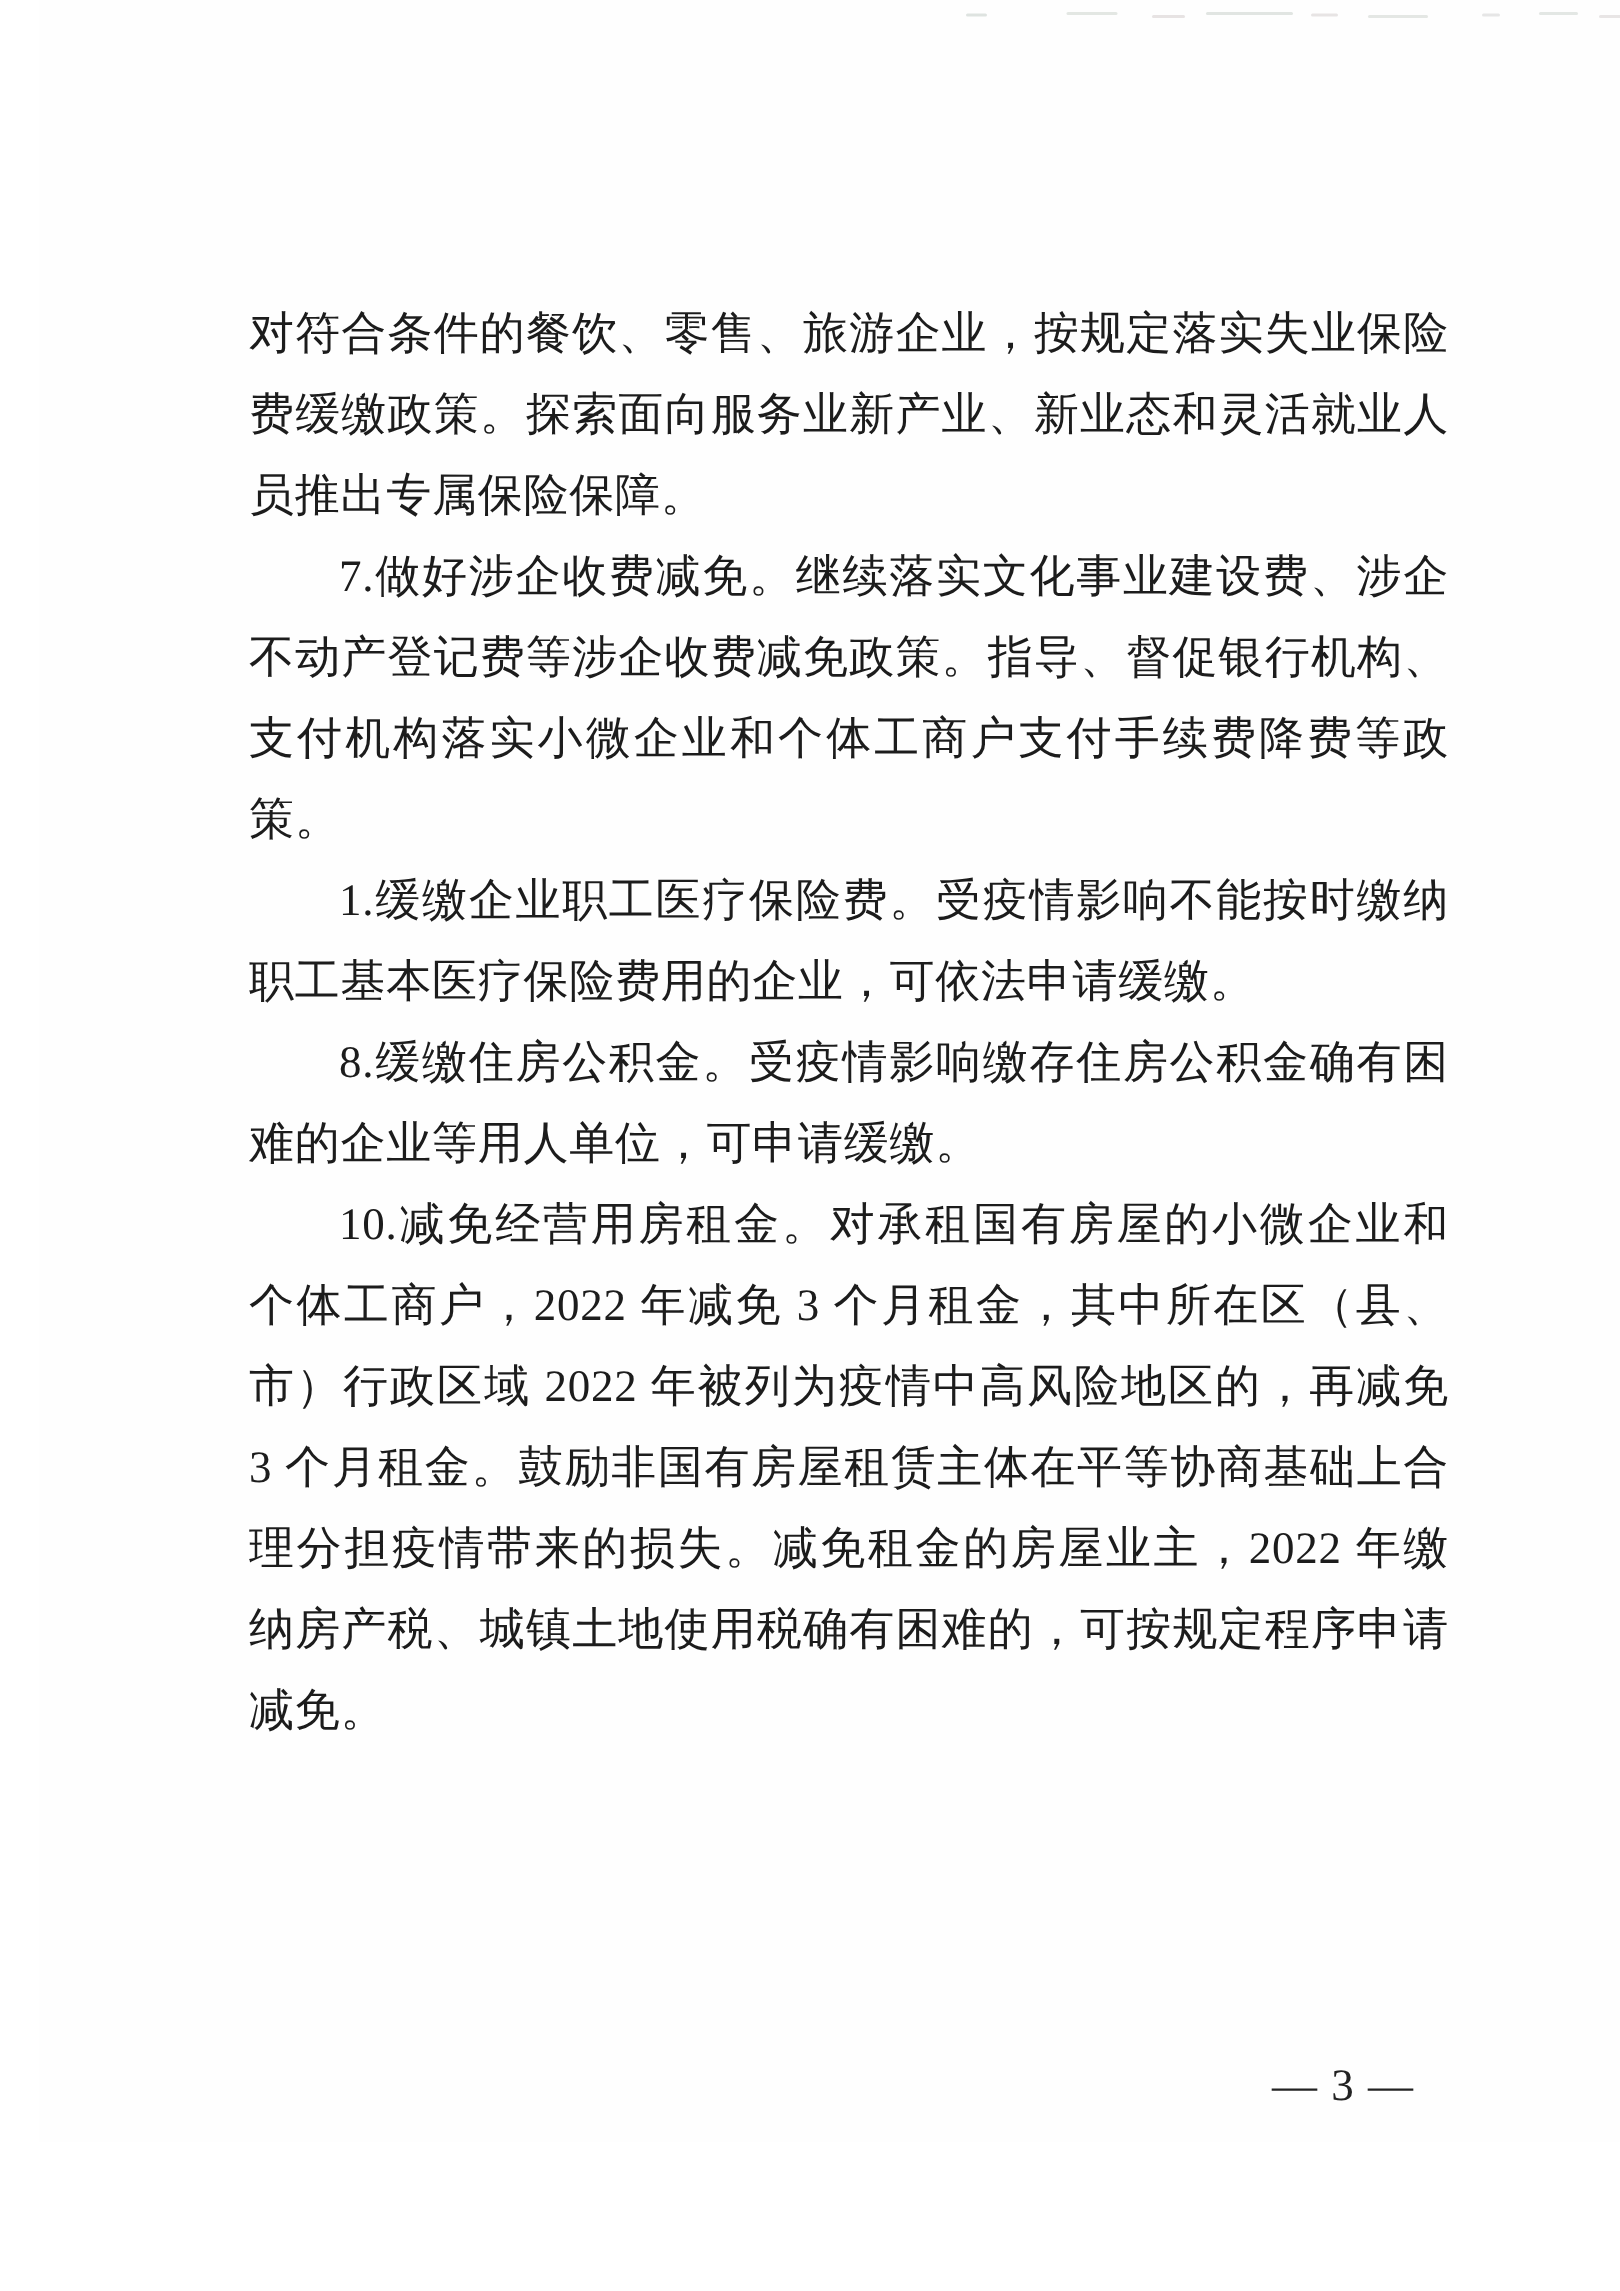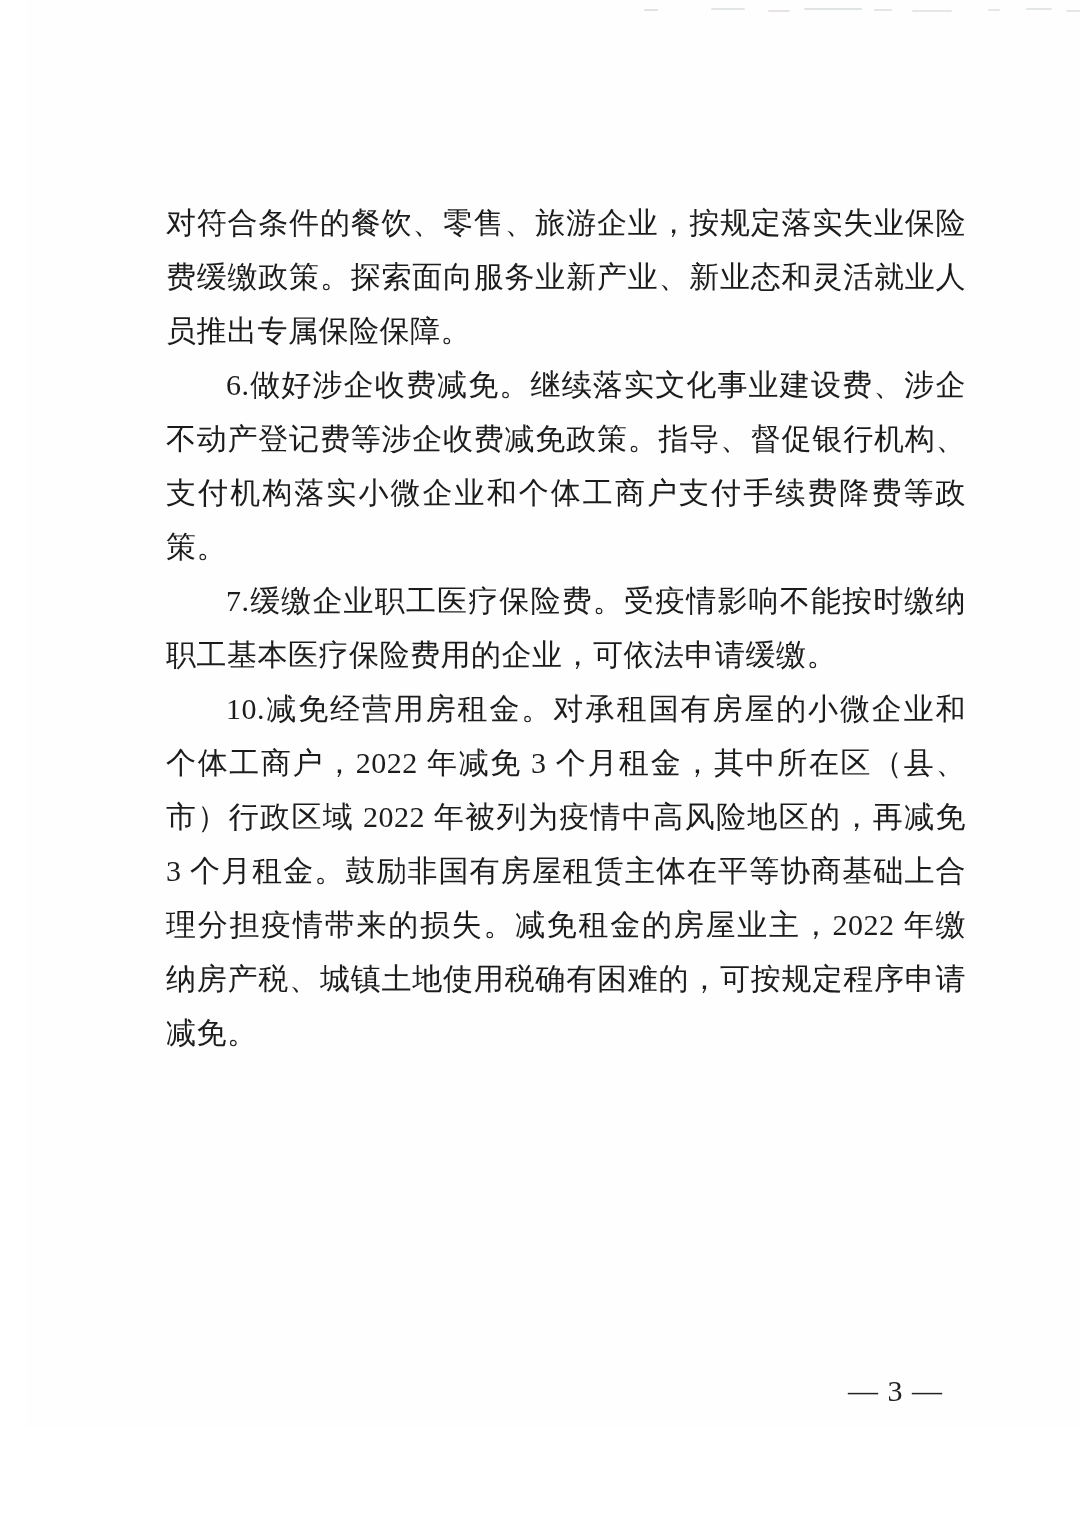--- a/index.html
+++ b/index.html
@@ -84,20 +84,21 @@
     <i class="n4"></i>
     <i class="n5"></i>
     <i class="n6"></i>
     <i class="n7"></i>
     <i class="n8"></i>
     <i class="n9"></i>
   </div>
 
   <div class="doc-body" id="paragraphs">
       <div class="para">对符合条件的餐饮、零售、旅游企业，按规定落实失业保险费缓缴政策。探索面向服务业新产业、新业态和灵活就业人员推出专属保险保障。</div>
-      <div class="para indent">6.做好涉企收费减免。继续落实文化事业建设费、涉企不动产登记费等涉企收费减免政策。指导、督促银行机构、支付机构落实小微企业和个体工商户支付手续费降费等政策。</div>
-      <div class="para indent">7.缓缴企业职工医疗保险费。受疫情影响不能按时缴纳职工基本医疗保险费用的企业，可依法申请缓缴。</div>
+      <div class="para indent">7.做好涉企收费减免。继续落实文化事业建设费、涉企不动产登记费等涉企收费减免政策。指导、督促银行机构、支付机构落实小微企业和个体工商户支付手续费降费等政策。</div>
+      <div class="para indent">1.缓缴企业职工医疗保险费。受疫情影响不能按时缴纳职工基本医疗保险费用的企业，可依法申请缓缴。</div>
+      <div class="para indent">8.缓缴住房公积金。受疫情影响缴存住房公积金确有困难的企业等用人单位，可申请缓缴。</div>
       <div class="para indent">10.减免经营用房租金。对承租国有房屋的小微企业和个体工商户，2022 年减免 3 个月租金，其中所在区（县、市）行政区域 2022 年被列为疫情中高风险地区的，再减免 3 个月租金。鼓励非国有房屋租赁主体在平等协商基础上合理分担疫情带来的损失。减免租金的房屋业主，2022 年缴纳房产税、城镇土地使用税确有困难的，可按规定程序申请减免。</div>
     </div>
 
   <div class="page-footer">— 3 —</div>
 
 </div>
 
 </body></html>

